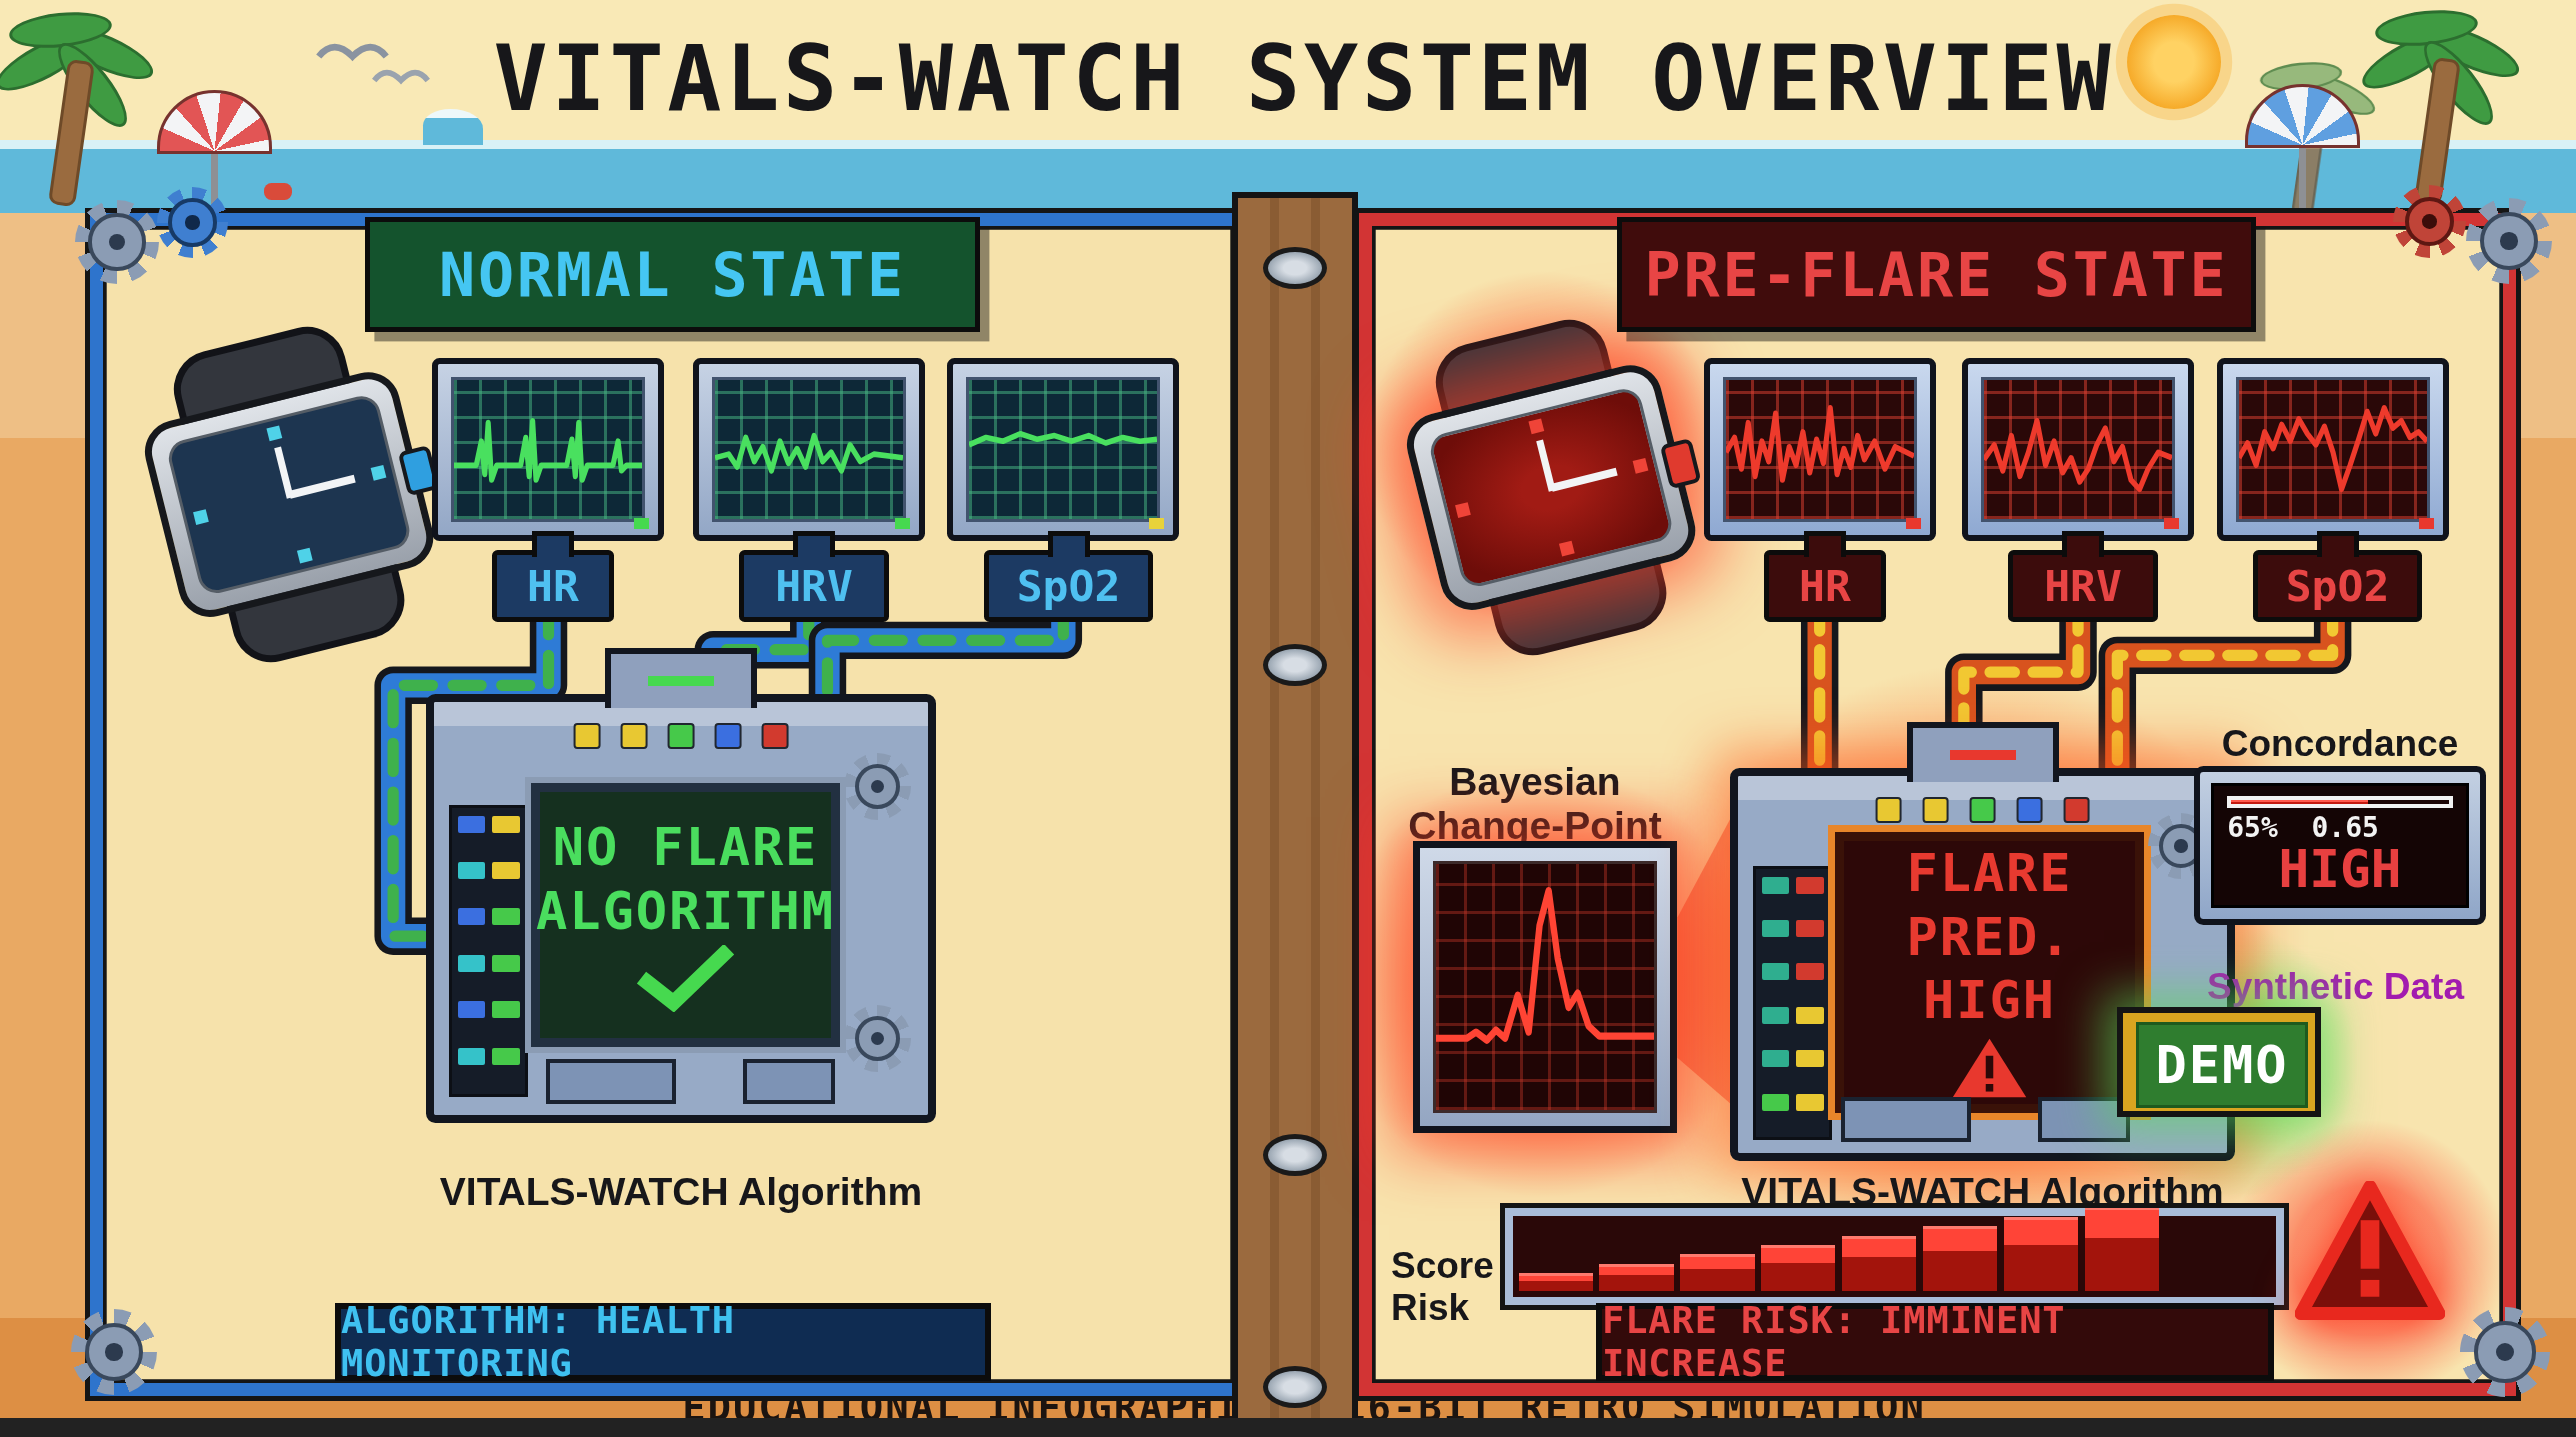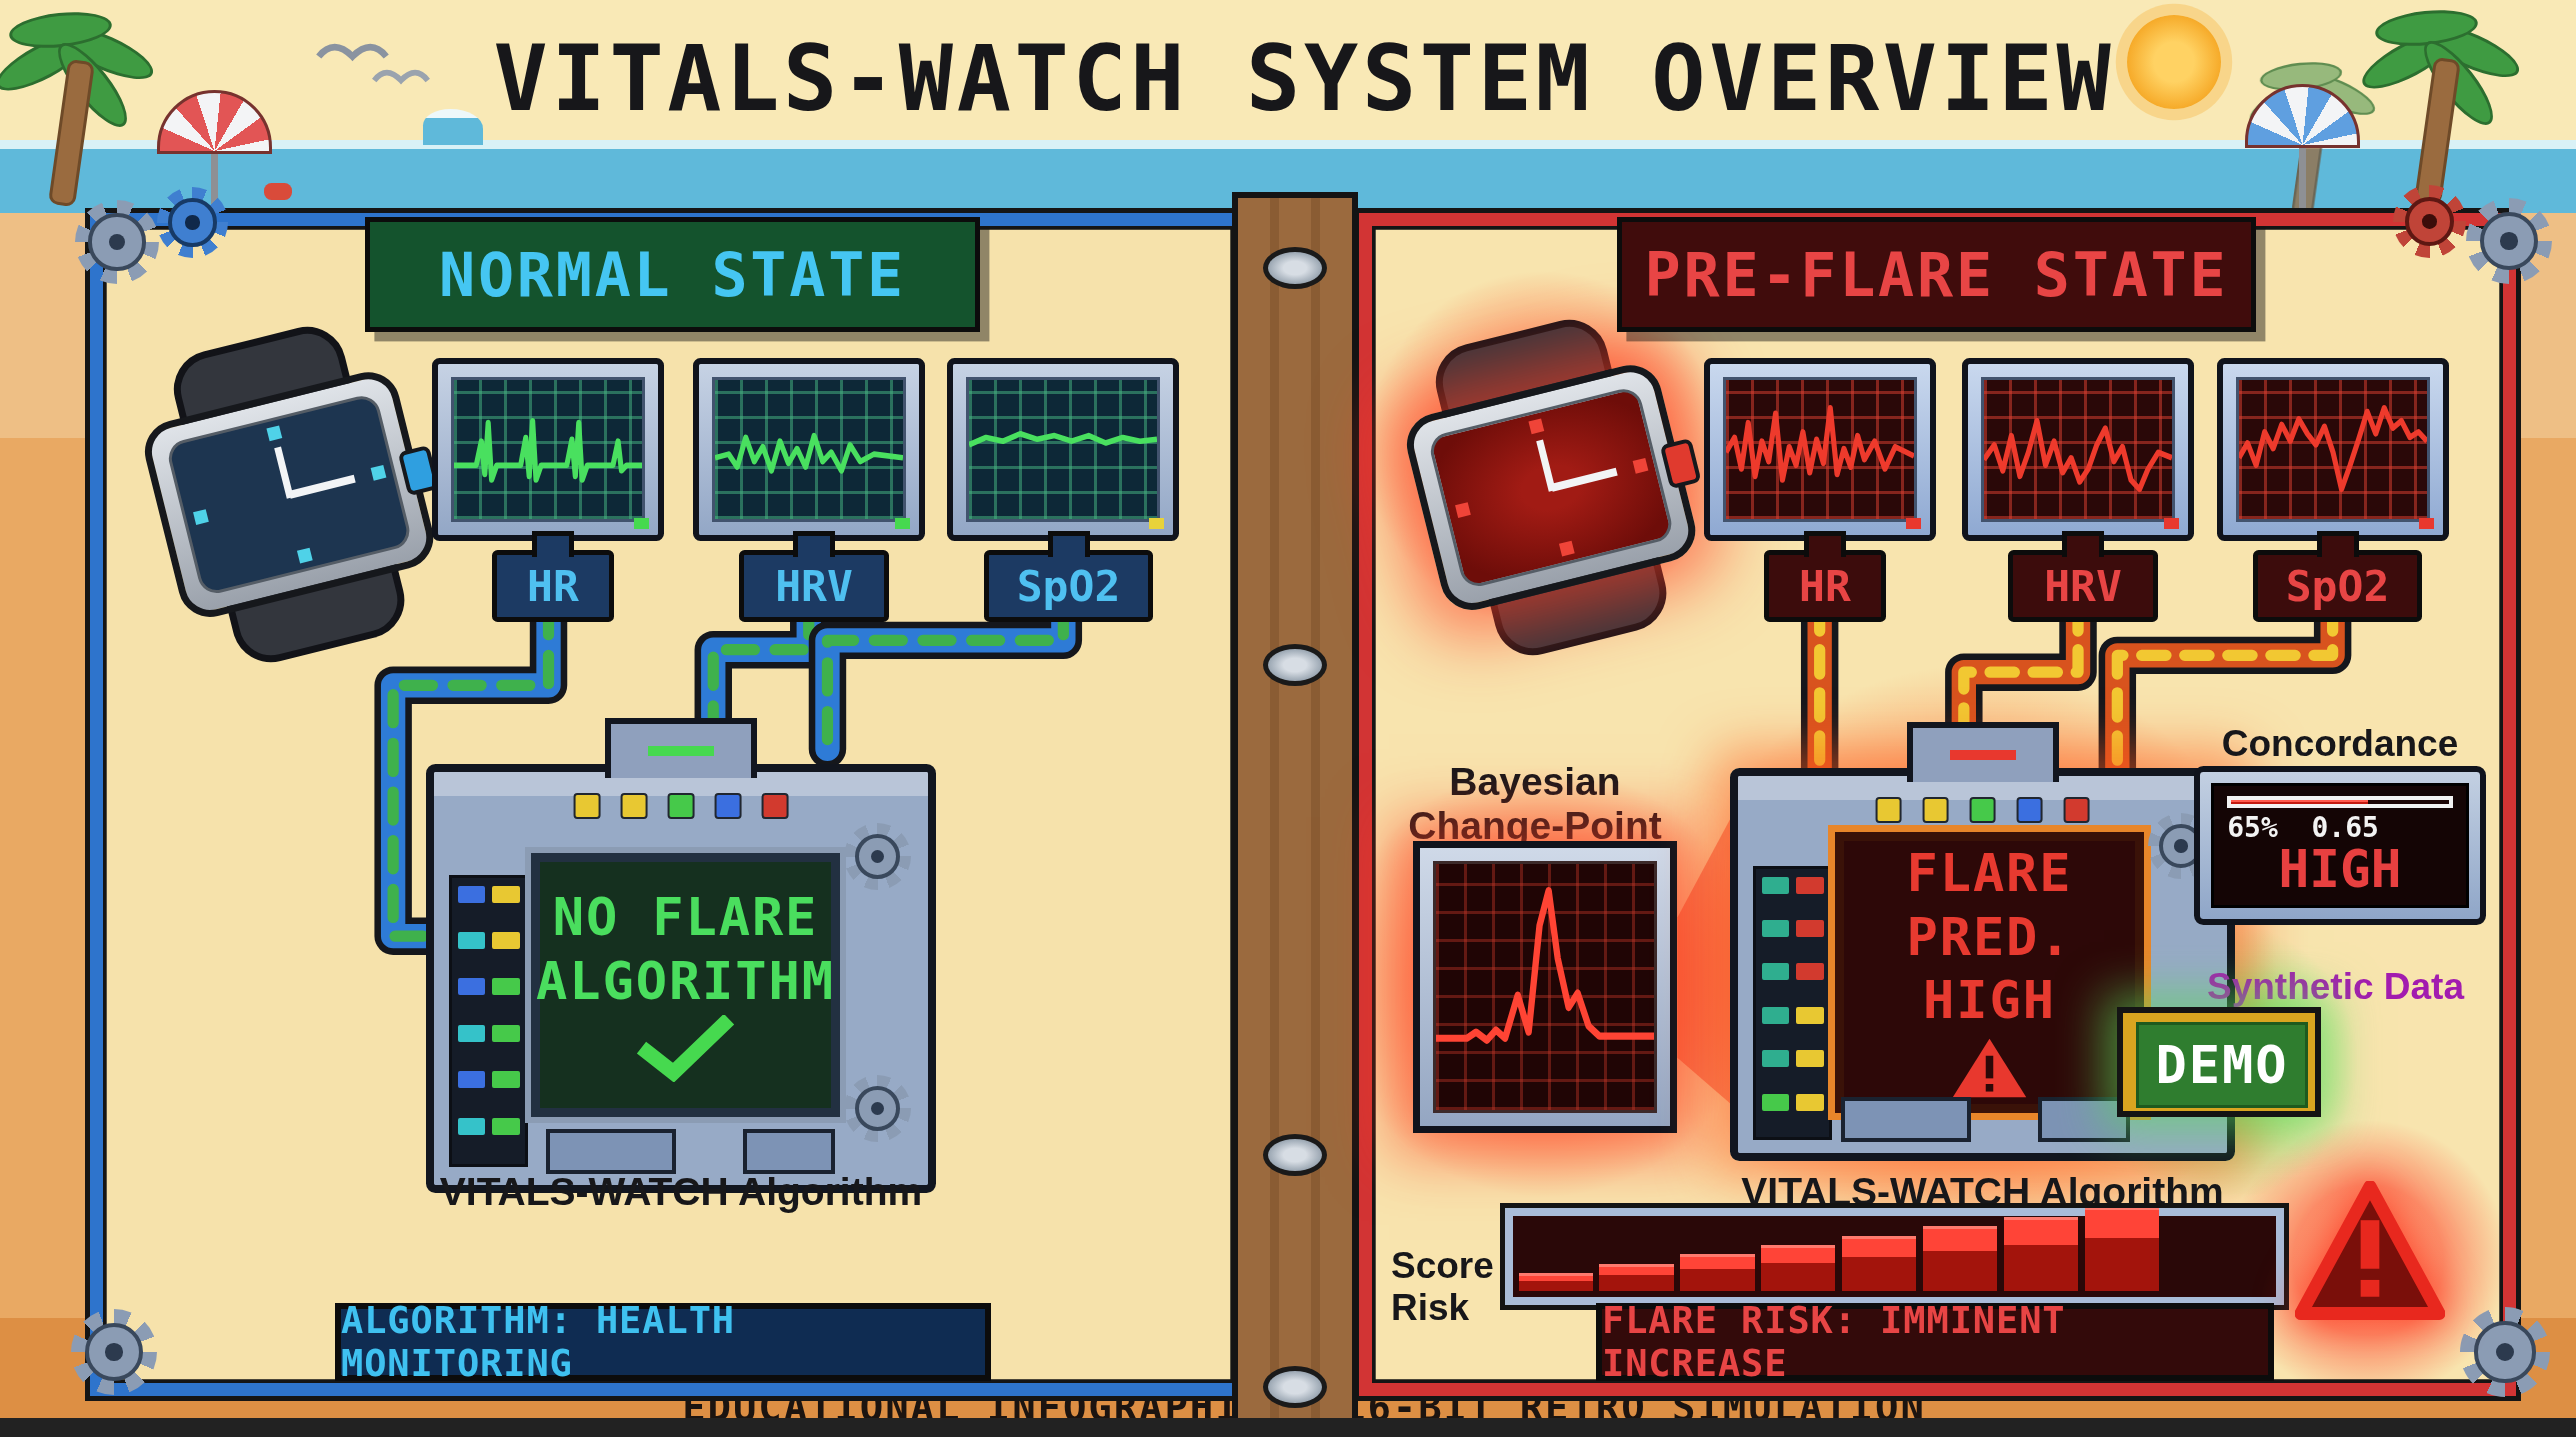--- a/index.html
+++ b/index.html
@@ -316,21 +316,21 @@
   <div class="tag blue px" style="left:492px;width:112px;">
     <span>HR</span>
     </div>
   <div class="tag blue px" style="left:739px;width:140px;">
     <span>HRV</span>
     </div>
   <div class="tag blue px" style="left:984px;width:159px;">
     <span>SpO2</span>
     </div>
 
-  <div class="machine" style="left:426px;top:764px;width:510px;height:429px;">
+  <div class="machine" style="left:426px;top:694px;width:510px;height:429px;">
     <div class="m-conn">
         <i></i>
       </div>
     <div class="ledrow">
       <b style="background:#e8c832;"></b>
         <b style="background:#e8c832;"></b>
         <b style="background:#46c94a;"></b>
       <b style="background:#3b6fe0;"></b>
         <b style="background:#d23a2e;"></b>
     </div>

